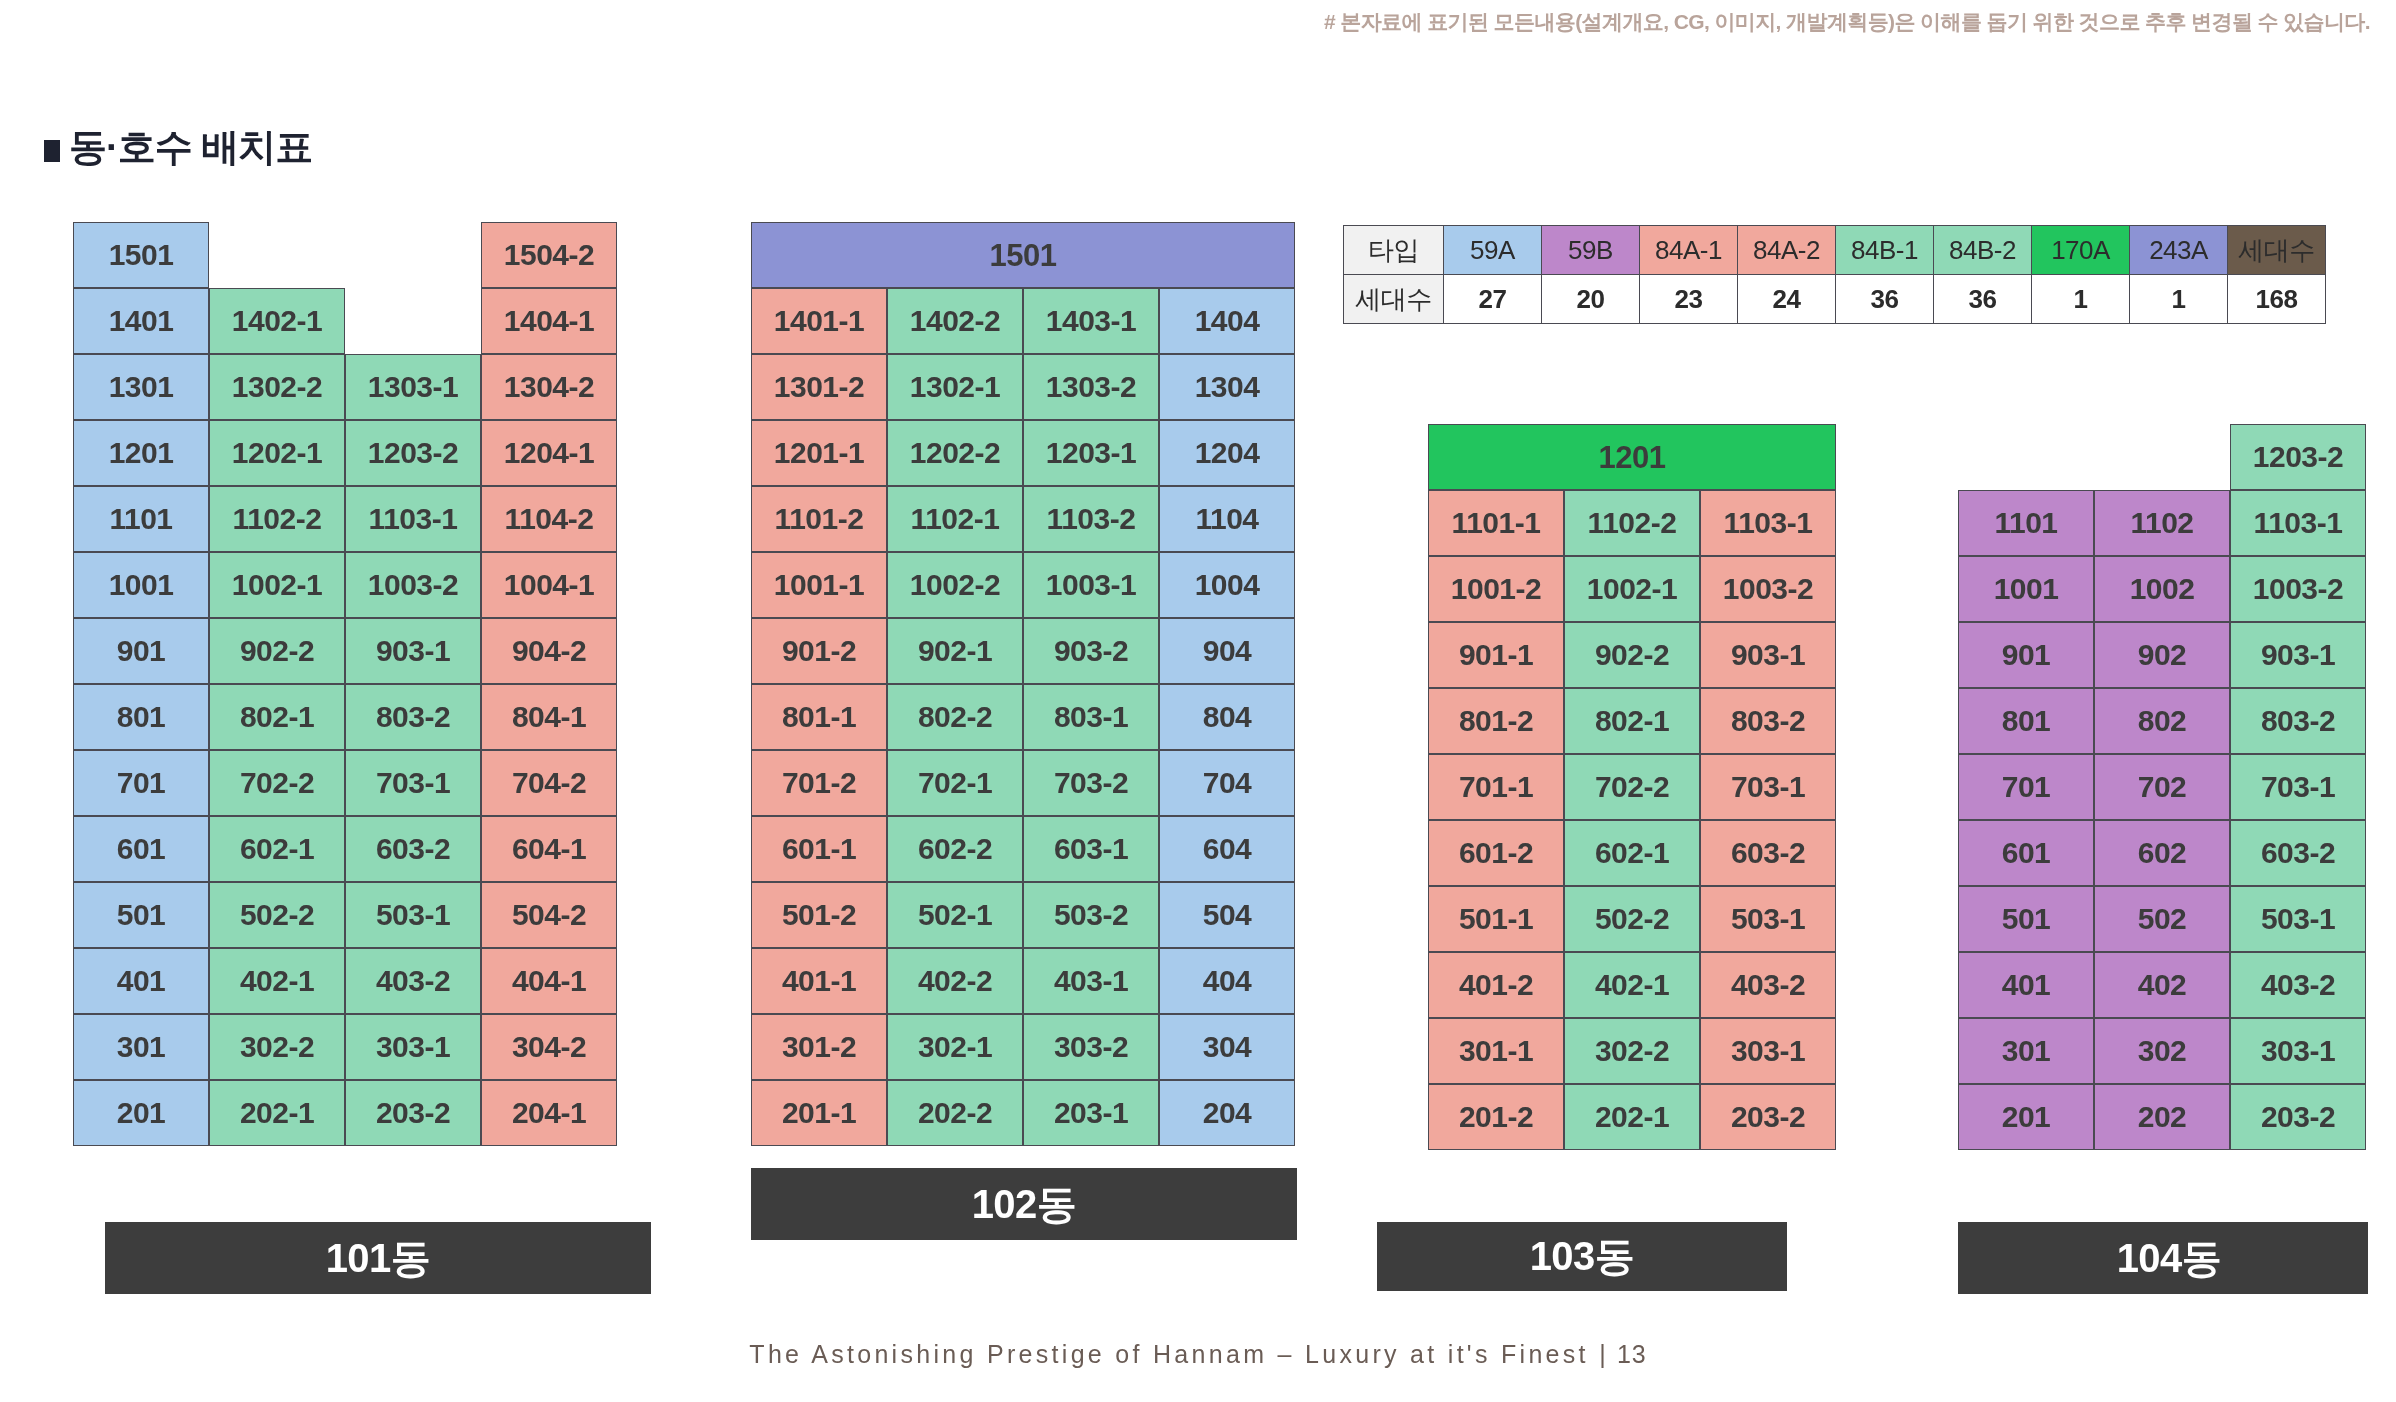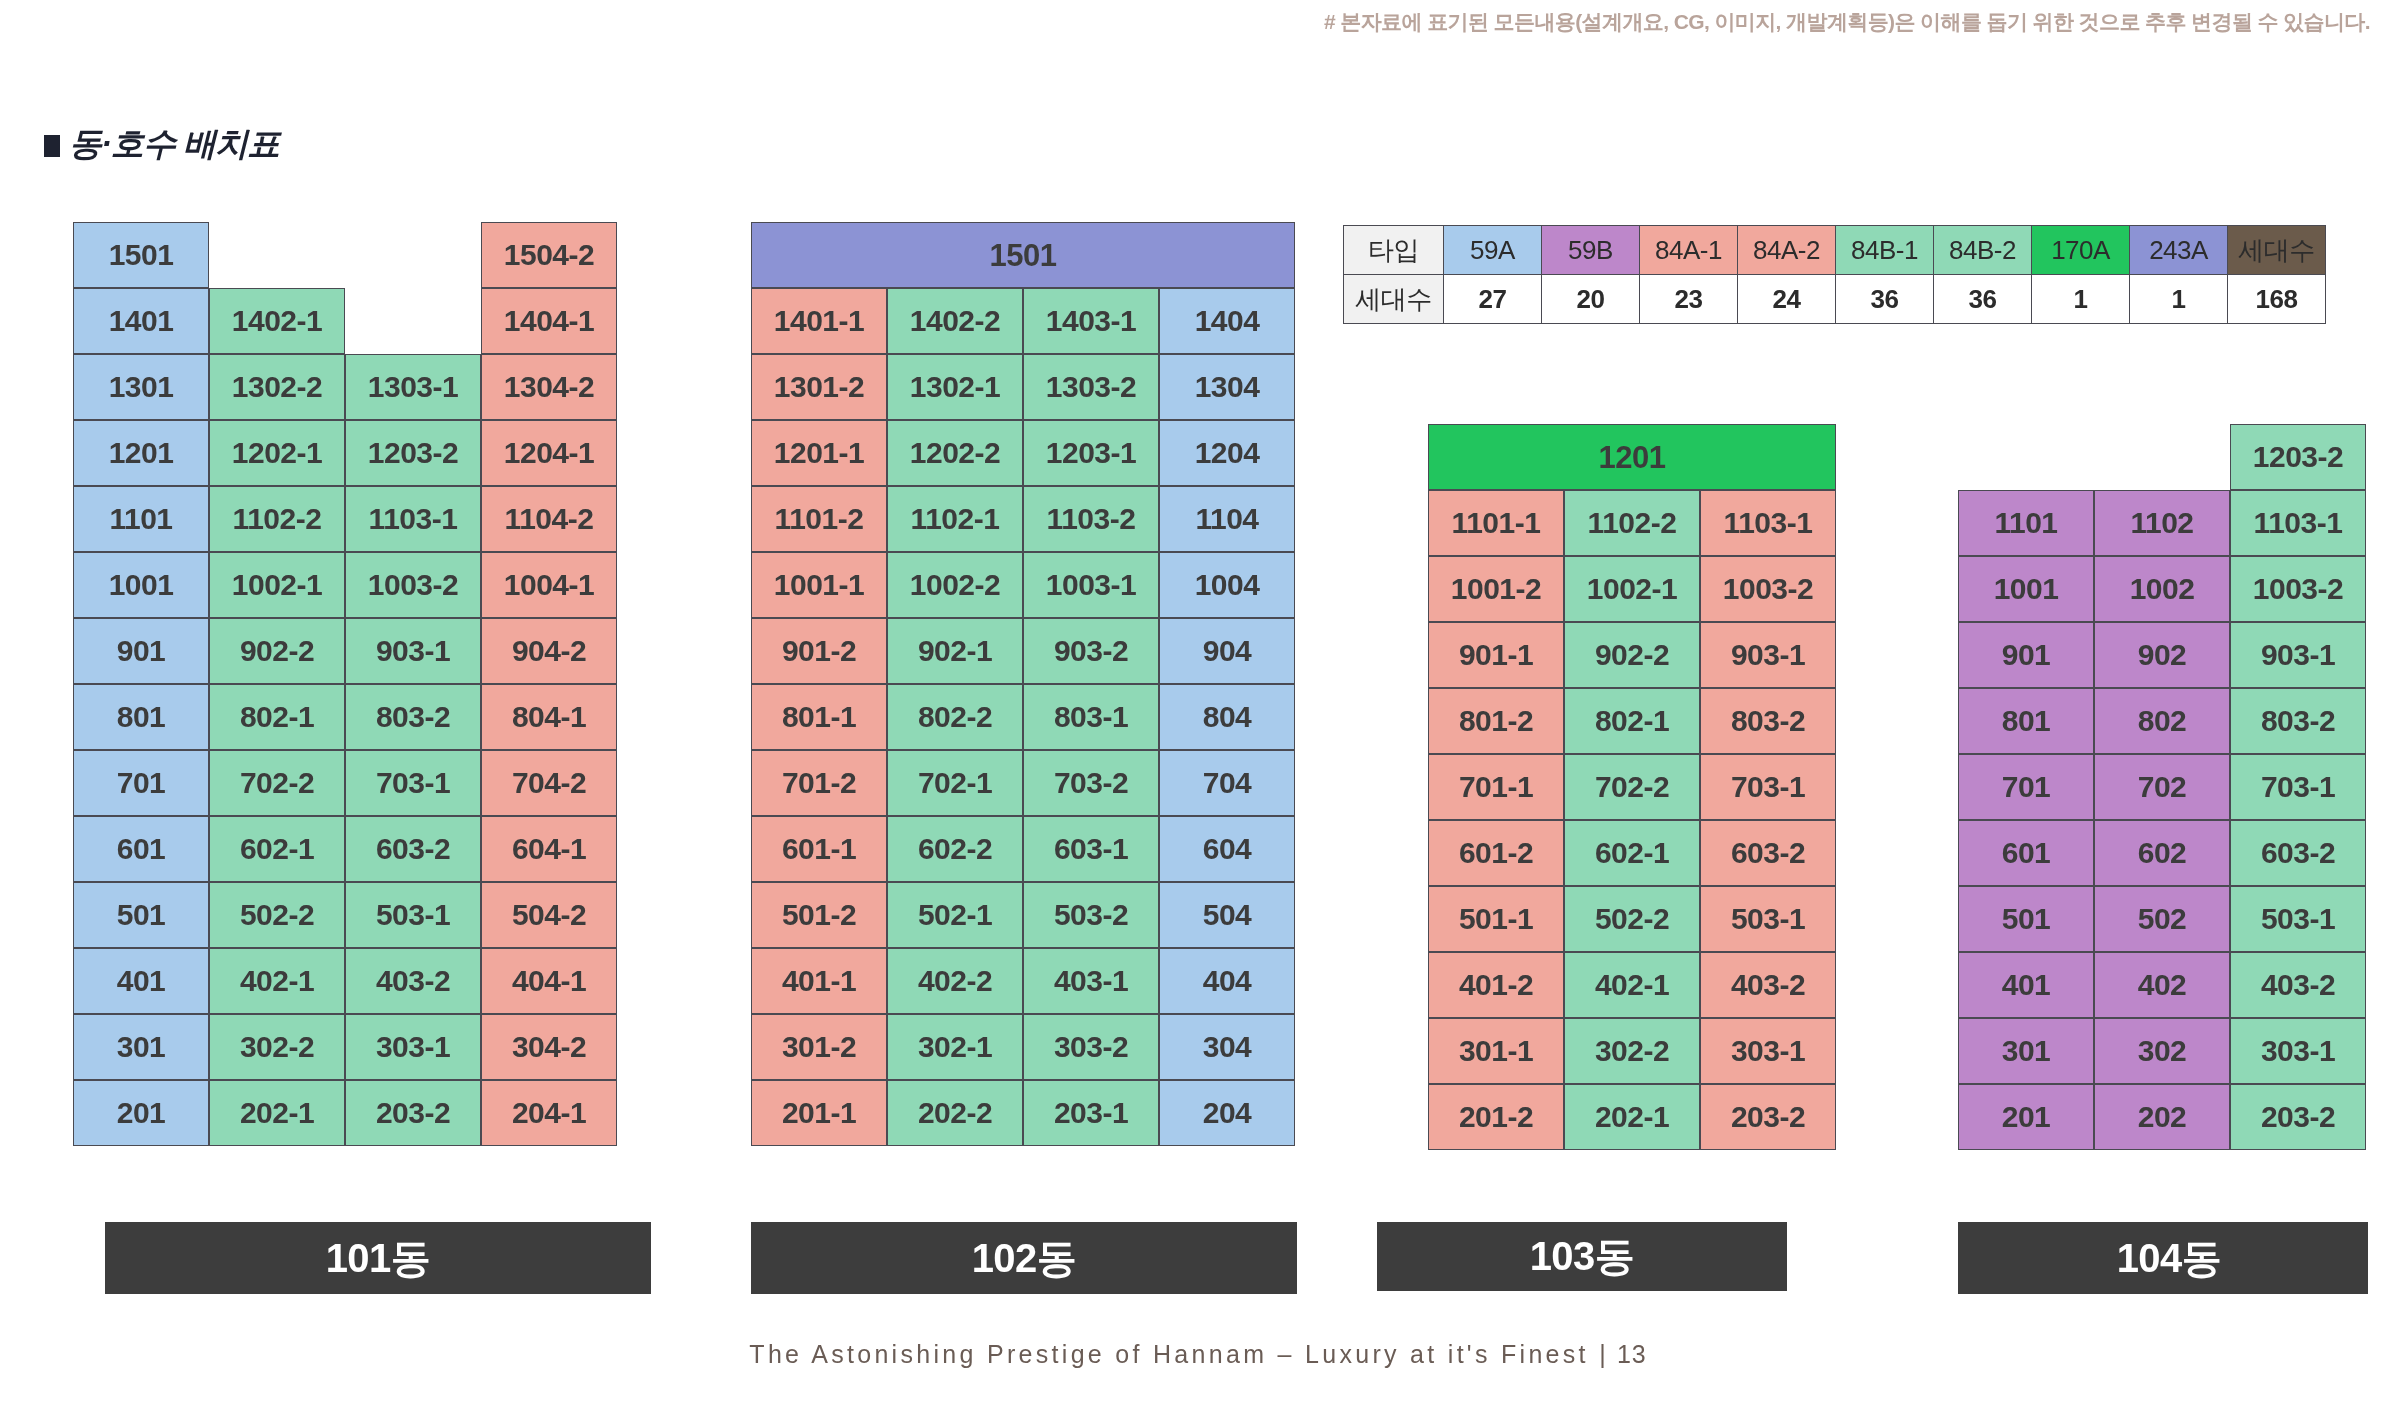--- a/index.html
+++ b/index.html
@@ -19,26 +19,25 @@
     font-weight: 700;
     letter-spacing: -0.6px;
     color: #b9a49b;
     white-space: nowrap;
   }
 
   
   .sec-title {
     position: absolute;
     left: 44px; top: 122px;
-    font-size: 33px;
+    font-size: 38px;
     font-weight: 700;
     color: #1e2230;
     letter-spacing: -1px;
     white-space: nowrap;
-    font-style: italic;
   }
   .sec-title .bullet {
     display:inline-block;
     width: 16px; height: 22px;
     background: #1e2230;
     margin-right: 9px;
     vertical-align: -2px;
   }
 
   
@@ -224,21 +223,21 @@
         <div class="cell c-blue">404</div>
         <div class="cell c-salmon">301-2</div>
         <div class="cell c-green">302-1</div>
         <div class="cell c-green">303-2</div>
         <div class="cell c-blue">304</div>
         <div class="cell c-salmon">201-1</div>
         <div class="cell c-green">202-2</div>
         <div class="cell c-green">203-1</div>
         <div class="cell c-blue">204</div>
       </div>
-      <div class="plate" style="left: 751px; top: 1222px; width: 546px; height: 72px;">102동</div>
+      <div class="plate" style="left: 751px; top: 1168px; width: 546px; height: 72px;">102동</div>
       <div class="bldg grid" style="left: 1428px; top: 424px; grid-template-columns: repeat(3, 136px); grid-auto-rows: 66px;">
         <div class="cell c-red span-head" style="grid-column: span 3;">1201</div>
         <div class="cell c-salmon">1101-1</div>
         <div class="cell c-green">1102-2</div>
         <div class="cell c-salmon">1103-1</div>
         <div class="cell c-salmon">1001-2</div>
         <div class="cell c-green">1002-1</div>
         <div class="cell c-salmon">1003-2</div>
         <div class="cell c-salmon">901-1</div>
         <div class="cell c-green">902-2</div>

